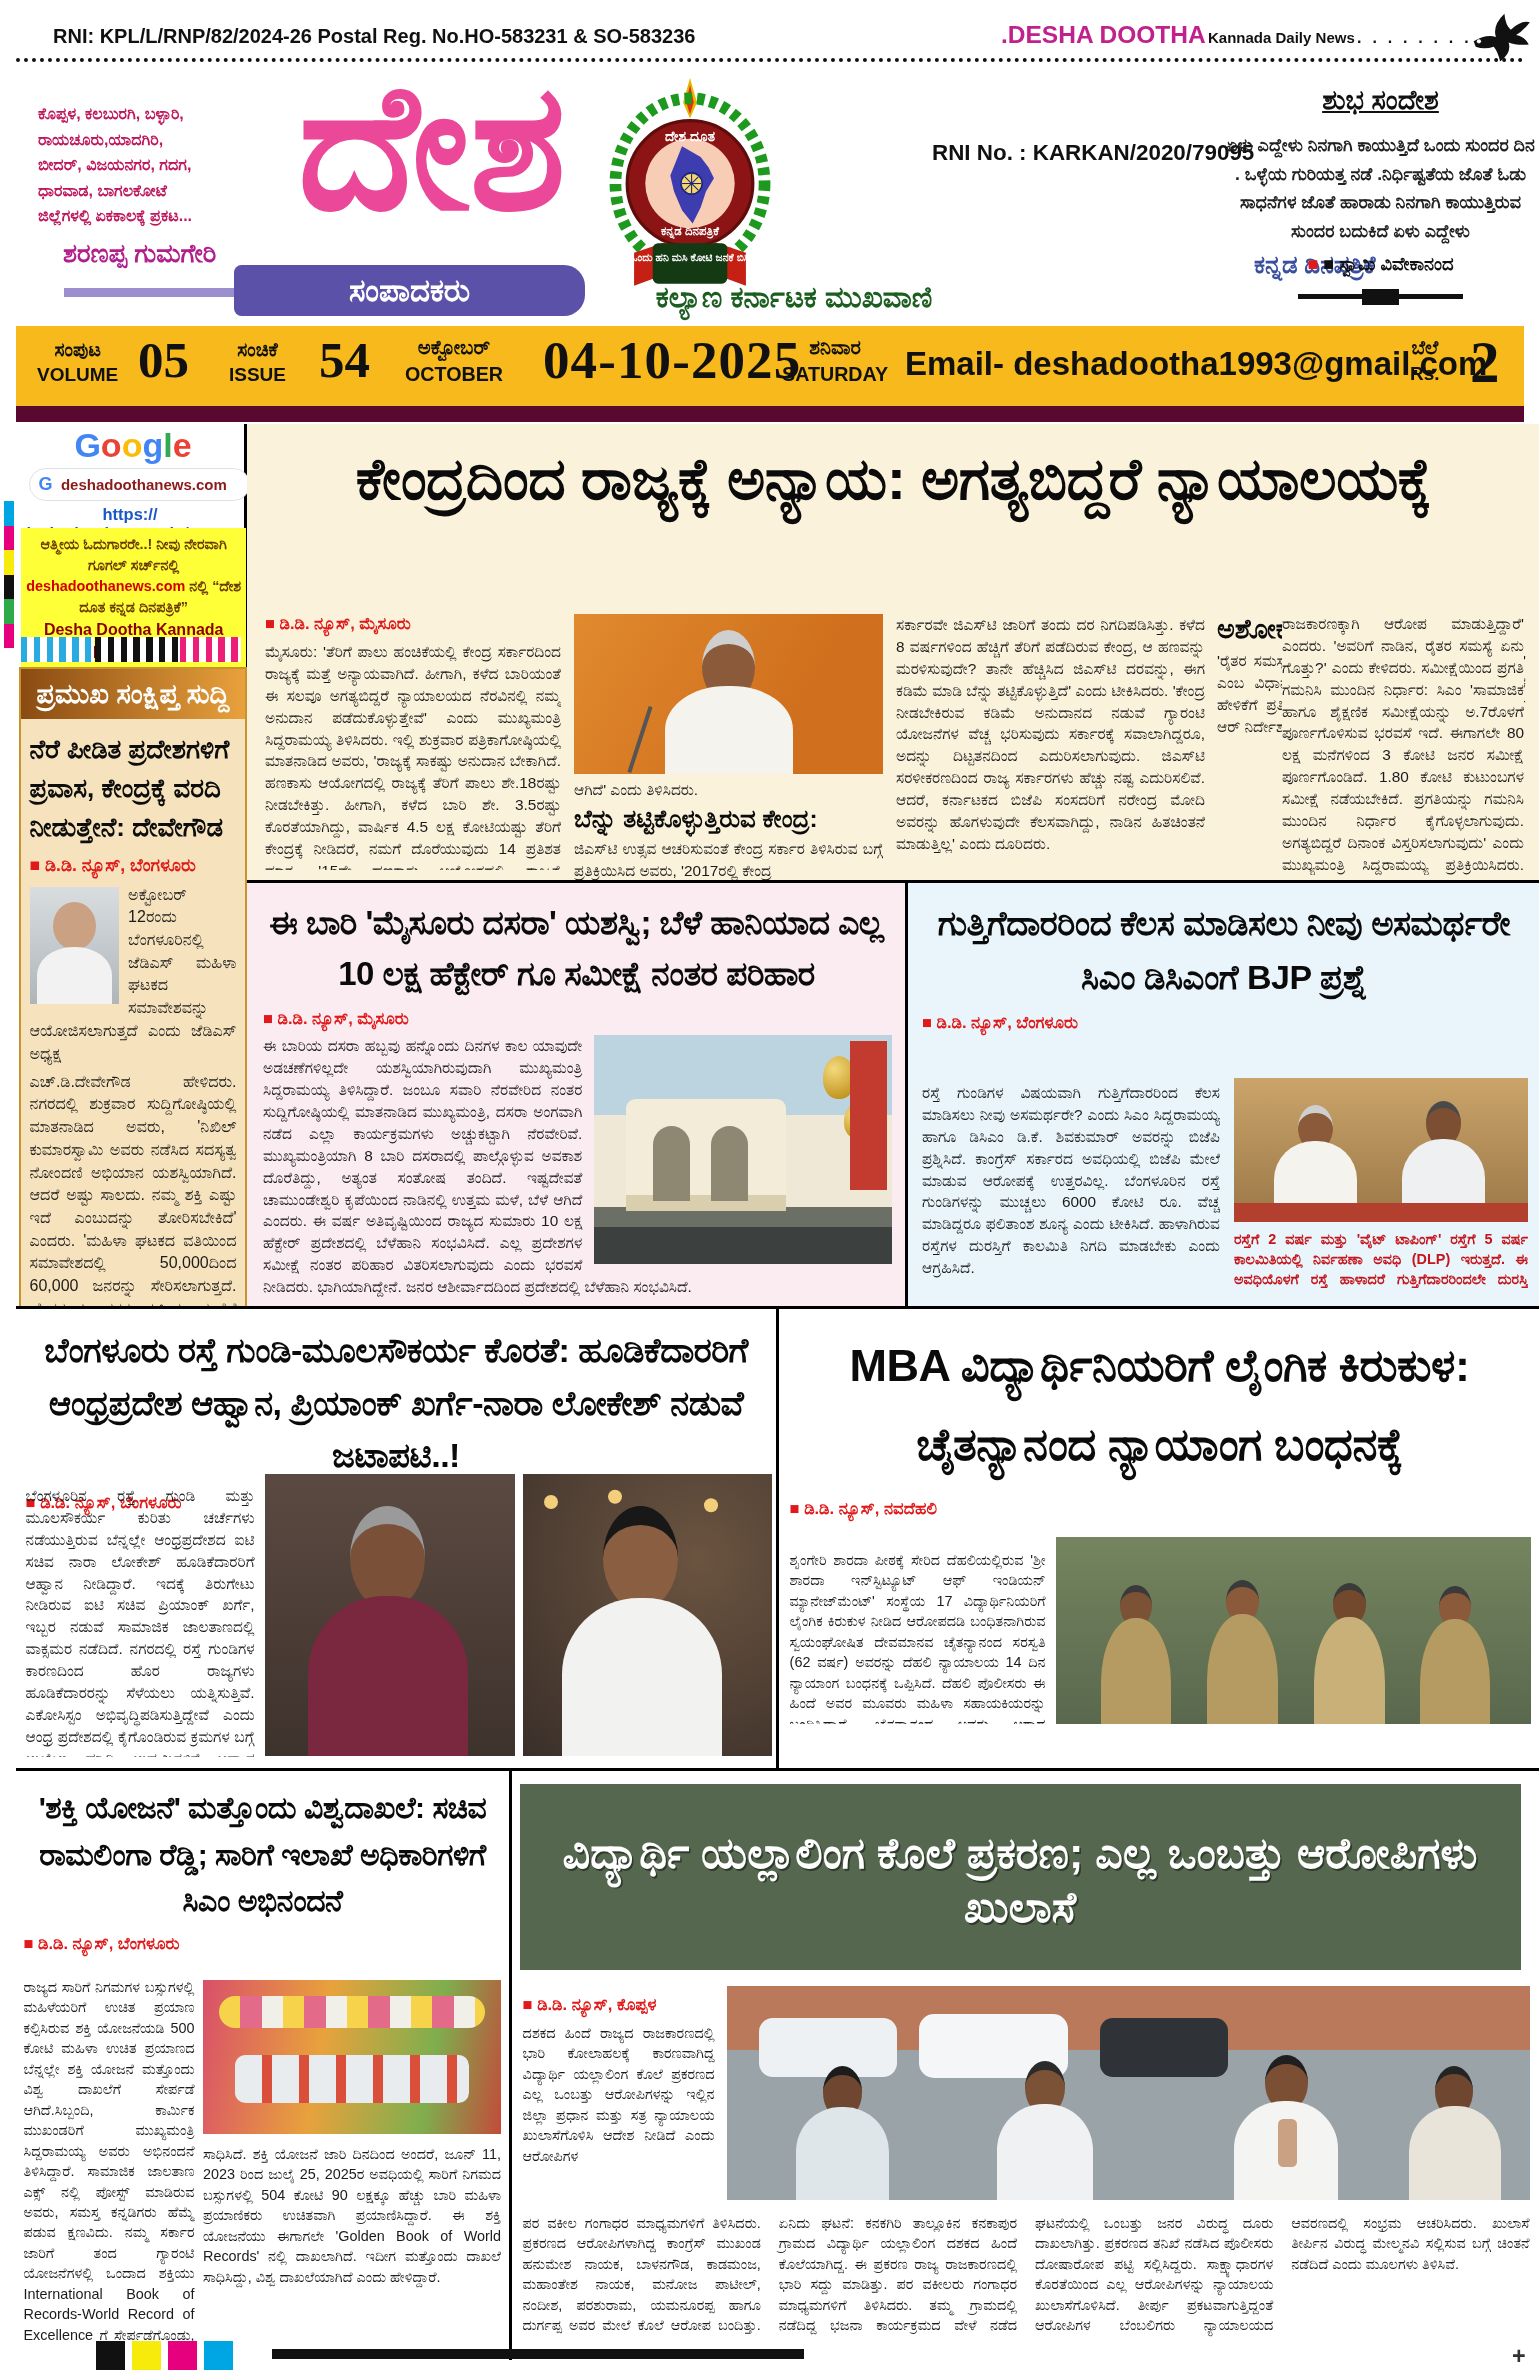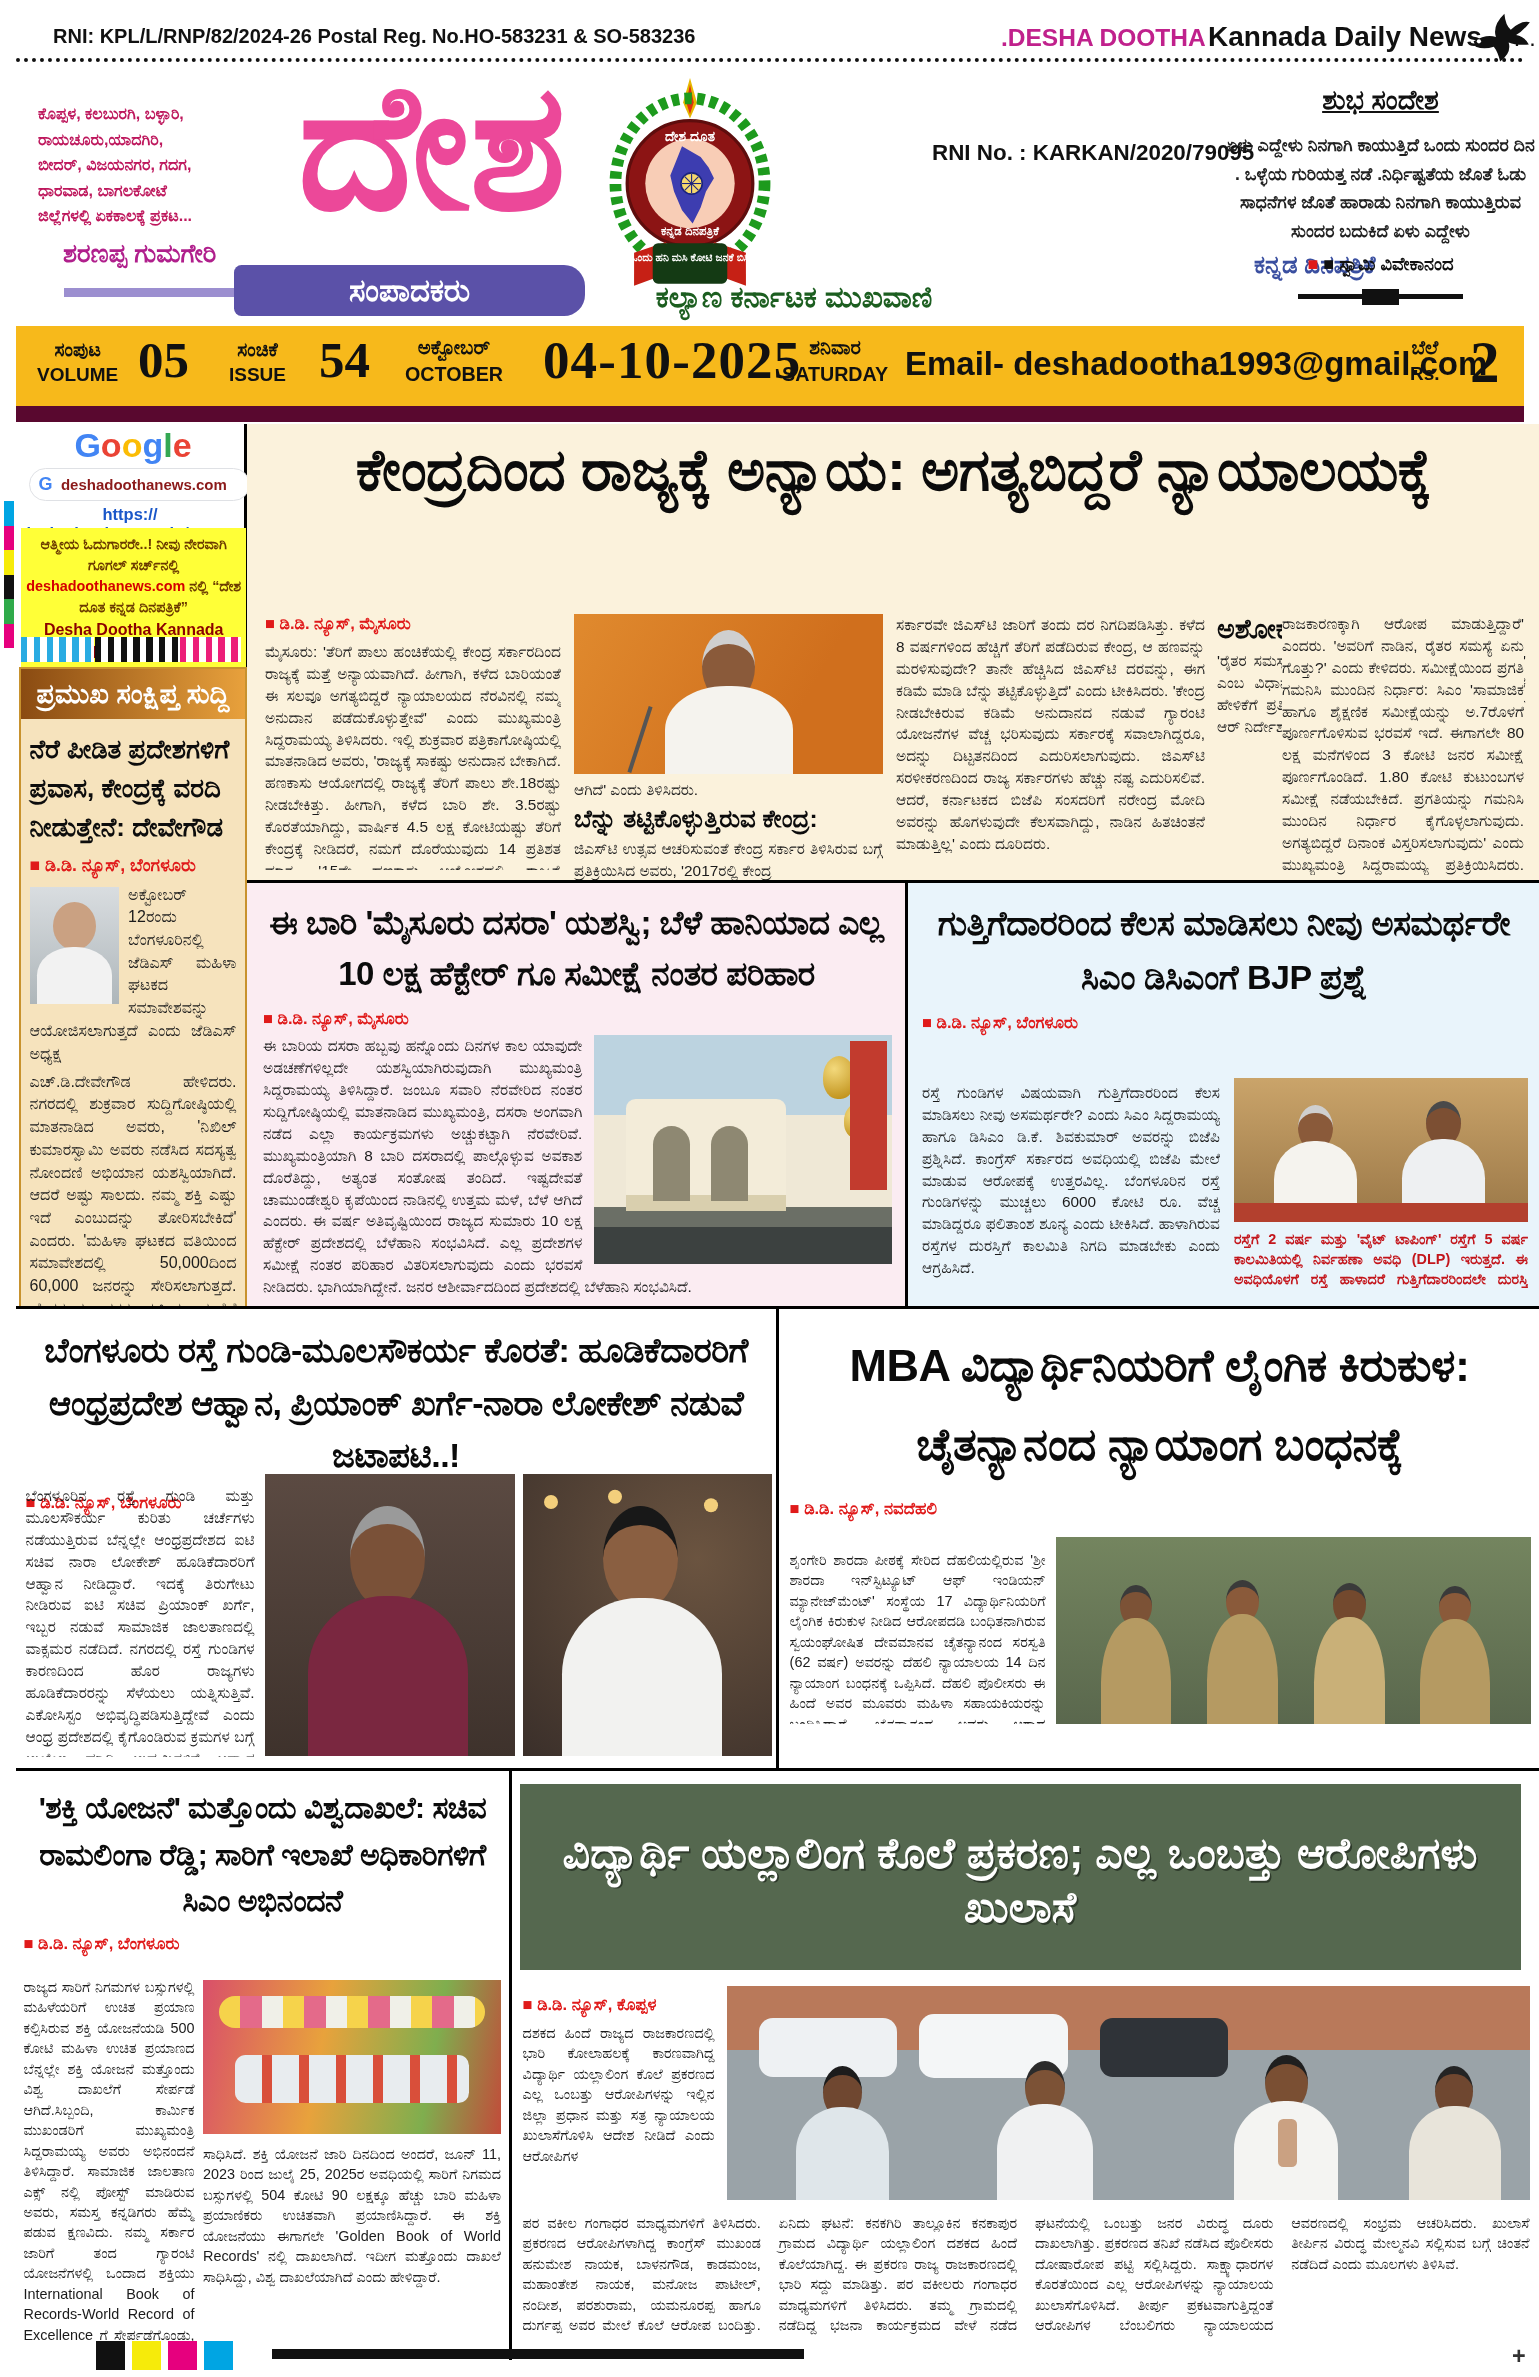--- a/index.html
+++ b/index.html
@@ -26,21 +26,21 @@
   .gletter{font-weight:bold;}
 </style>
 </head>
 <body>
 
 <div class="page">
 
   <div class="abs bold" style="left:53px;top:24.5px;font-size:20px;">RNI: KPL/L/RNP/82/2024-26    Postal Reg. No.HO-583231 &amp; SO-583236</div>
   <div class="abs" style="left:1001px;top:21px;white-space:nowrap;">
     <span class="bold" style="color:#c0218c;font-size:24.5px;">.DESHA DOOTHA</span>
-    <span class="bold" style="color:#111;font-size:28px;">Kannada Daily News</span>
+    <span class="bold" style="color:#111;font-size:15px;">Kannada Daily News</span>
     <span class="bold" style="color:#111;font-size:16px;letter-spacing:3.2px;">. . . . . . . . .</span>
   </div>
 
   <svg class="abs" style="left:1463px;top:4.3px;" width="69" height="63" viewBox="0 0 130 118">
     <path d="M20 70 Q45 55 62 62 Q55 40 78 18 Q80 40 90 48 Q110 30 126 34 Q112 52 100 58 Q118 62 124 76 Q100 78 86 72 Q92 92 70 108 Q66 90 58 80 Q40 86 24 80 Z" fill="#111"></path>
     <circle cx="30" cy="70" r="4" fill="#fff"></circle>
   </svg>
   <div class="abs" style="left:16px;top:58px;width:1508px;border-top:4.8px dotted #111;"></div>
 
   <div class="abs bold" style="left:38px;top:101px;width:309px;font-size:16px;line-height:1.6;color:#be185d;">
@@ -171,21 +171,21 @@
       <div class="photo" style="position:relative;float:left;width:89px;height:117px;margin:3.2px 9.6px 3.2px 0;background:linear-gradient(#d9dde0,#aeb6ba);">
         <div class="ph-head" style="left:23.4px;top:15px;width:43px;height:48px;background:#caa182;"></div>
         <div class="ph-torso" style="left:7.5px;top:60px;width:75px;height:59px;background:#f2f2f2;"></div>
       </div>
       <div class="kn-body just" style="font-size:16px;">ಅಕ್ಟೋಬರ್ 12ರಂದು ಬೆಂಗಳೂರಿನಲ್ಲಿ ಜೆಡಿಎಸ್ ಮಹಿಳಾ ಘಟಕದ ಸಮಾವೇಶವನ್ನು ಆಯೋಜಿಸಲಾಗುತ್ತದೆ ಎಂದು ಜೆಡಿಎಸ್ ಅಧ್ಯಕ್ಷ</div>
       <div class="kn-body just clip" style="font-size:16px;margin-top:5.3px;height:367px;">ಎಚ್.ಡಿ.ದೇವೇಗೌಡ ಹೇಳಿದರು. ನಗರದಲ್ಲಿ ಶುಕ್ರವಾರ ಸುದ್ದಿಗೋಷ್ಠಿಯಲ್ಲಿ ಮಾತನಾಡಿದ ಅವರು, 'ನಿಖಿಲ್ ಕುಮಾರಸ್ವಾಮಿ ಅವರು ನಡೆಸಿದ ಸದಸ್ಯತ್ವ ನೋಂದಣಿ ಅಭಿಯಾನ ಯಶಸ್ವಿಯಾಗಿದೆ. ಆದರೆ ಅಷ್ಟು ಸಾಲದು. ನಮ್ಮ ಶಕ್ತಿ ಎಷ್ಟು ಇದೆ ಎಂಬುದನ್ನು ತೋರಿಸಬೇಕಿದೆ' ಎಂದರು. 'ಮಹಿಳಾ ಘಟಕದ ವತಿಯಿಂದ ಸಮಾವೇಶದಲ್ಲಿ 50,000ದಿಂದ 60,000 ಜನರನ್ನು ಸೇರಿಸಲಾಗುತ್ತದೆ. ಬೆಂಗಳೂರು ನಗರ ಸ್ಥಳೀಯ ಸಂಸ್ಥೆಗೆ ನಡೆಯಲಿರುವ ಚುನಾವಣೆಗೆ ಇದರಿಂದ ನೆರವಾಗಲಿದೆ. ಜಿಬಿಎಗೆ ನಡೆಯಲಿರುವ ಚುನಾವಣೆಯಲ್ಲಿ ನಮ್ಮ ಪಕ್ಷವು 50-60 ಸ್ಥಾನಗಳನ್ನು ಗೆಲ್ಲುವ ಗುರಿ ಹಾಕಿಕೊಳ್ಳಲಾಗಿದೆ' ಎಂದರು. 'ಯಾವುದೇ ಚುನಾವಣೆ ಇರಲಿ, ಜೆಡಿಎಸ್ ಮತ್ತು ಬಿಜೆಪಿ ಮೈತ್ರಿ ಮುಂದುವರೆಯುತ್ತದೆ. ಇದರಲ್ಲಿ ಯಾವುದೇ ಬದಲಾವಣೆ ಇಲ್ಲ' ಎಂದು ಪ್ರಶ್ನೆಯೊಂದಕ್ಕೆ ಉತ್ತರಿಸಿದರು.</div>
     </div>
   </div>
 
   <div class="abs clip" style="left:247px;top:424px;width:1293px;height:456px;background:#fbf2dc;">
-    <div class="headline center" style="margin-top:13px;padding:0 16px;font-size:58px;line-height:1.15;">ಕೇಂದ್ರದಿಂದ ರಾಜ್ಯಕ್ಕೆ ಅನ್ಯಾಯ: ಅಗತ್ಯಬಿದ್ದರೆ ನ್ಯಾಯಾಲಯಕ್ಕೆ</div>
+    <div class="headline center" style="margin-top:22px;padding:0 16px;font-size:58px;line-height:1.15;">ಕೇಂದ್ರದಿಂದ ರಾಜ್ಯಕ್ಕೆ ಅನ್ಯಾಯ: ಅಗತ್ಯಬಿದ್ದರೆ ನ್ಯಾಯಾಲಯಕ್ಕೆ</div>
     <div class="byline" style="position:absolute;left:18px;top:190px;">■ ಡಿ.ಡಿ. ನ್ಯೂಸ್, ಮೈಸೂರು</div>
     <div class="kn-body just clip" style="position:absolute;left:18px;top:217px;width:296px;height:229px;">ಮೈಸೂರು: 'ತೆರಿಗೆ ಪಾಲು ಹಂಚಿಕೆಯಲ್ಲಿ ಕೇಂದ್ರ ಸರ್ಕಾರದಿಂದ ರಾಜ್ಯಕ್ಕೆ ಮತ್ತೆ ಅನ್ಯಾಯವಾಗಿದೆ. ಹೀಗಾಗಿ, ಕಳೆದ ಬಾರಿಯಂತೆ ಈ ಸಲವೂ ಅಗತ್ಯಬಿದ್ದರೆ ನ್ಯಾಯಾಲಯದ ನೆರವಿನಲ್ಲಿ ನಮ್ಮ ಅನುದಾನ ಪಡೆದುಕೊಳ್ಳುತ್ತೇವೆ' ಎಂದು ಮುಖ್ಯಮಂತ್ರಿ ಸಿದ್ದರಾಮಯ್ಯ ತಿಳಿಸಿದರು. ಇಲ್ಲಿ ಶುಕ್ರವಾರ ಪತ್ರಿಕಾಗೋಷ್ಠಿಯಲ್ಲಿ ಮಾತನಾಡಿದ ಅವರು, 'ರಾಜ್ಯಕ್ಕೆ ಸಾಕಷ್ಟು ಅನುದಾನ ಬೇಕಾಗಿದೆ. ಹಣಕಾಸು ಆಯೋಗದಲ್ಲಿ ರಾಜ್ಯಕ್ಕೆ ತೆರಿಗೆ ಪಾಲು ಶೇ.18ರಷ್ಟು ನೀಡಬೇಕಿತ್ತು. ಹೀಗಾಗಿ, ಕಳೆದ ಬಾರಿ ಶೇ. 3.5ರಷ್ಟು ಕೊರತೆಯಾಗಿದ್ದು, ವಾರ್ಷಿಕ 4.5 ಲಕ್ಷ ಕೋಟಿಯಷ್ಟು ತೆರಿಗೆ ಕೇಂದ್ರಕ್ಕೆ ನೀಡಿದರೆ, ನಮಗೆ ದೊರೆಯುವುದು 14 ಪ್ರತಿಶತ ಮಾತ್ರ. '15ನೇ ಹಣಕಾಸು ಆಯೋಗದಲ್ಲಿ ರಾಜ್ಯಕ್ಕೆ ನಿಗದಿಯಾಗಿದ್ದ ವಿಶೇಷ ಅನುದಾನವನ್ನೂ ಕೇಂದ್ರ ಇಲ್ಲಿವರೆಗೂ ನೀಡಿಲ್ಲ. ಆಯೋಗವೇ ಶಿಫಾರಸಿನಂತೆ 5,490 ಕೋಟಿಯ ಜೊತೆಗೆ ನಮ್ಮ ಪಾಲಿನ ಕೆರೆಗಳ ಅಭಿವೃದ್ಧಿಗೆ 3ಸಾವಿರ ಕೋಟಿ, ಭದ್ರಾ ಮೇಲ್ದಂಡೆ ಯೋಜನೆಗೆ 5ಸಾವಿರ ಕೋಟಿಯನ್ನೂ ನೀಡಿಲ್ಲ. ನಮಗೆ ಬರಬೇಕಾದ 17ಸಾವಿರ ಕೋಟಿ ಖೋತಾ</div>
     <div class="abs" style="left:327px;top:190px;width:309px;height:257px;">
       <div class="photo" style="position:relative;width:309px;height:160px;background:linear-gradient(120deg,#e08a2e,#d06f1d 70%);">
         <div class="ph-head" style="left:128px;top:16px;width:53px;height:59px;background:#8a5a3a;border-top:14px solid #cfcfcf;"></div>
         <div class="ph-torso" style="left:91px;top:72px;width:128px;height:91px;background:#f5f3ee;"></div>
         <div style="position:absolute;left:64px;top:91px;width:4.3px;height:69px;background:#555;transform:rotate(18deg);"></div>
       </div>
       <div class="kn-body" style="margin-top:5.3px;">ಆಗಿದೆ' ಎಂದು ತಿಳಿಸಿದರು.</div>
       <div class="subhead" style="margin-top:4.3px;font-size:24.5px;">ಬೆನ್ನು ತಟ್ಟಿಕೊಳ್ಳುತ್ತಿರುವ ಕೇಂದ್ರ:</div>

